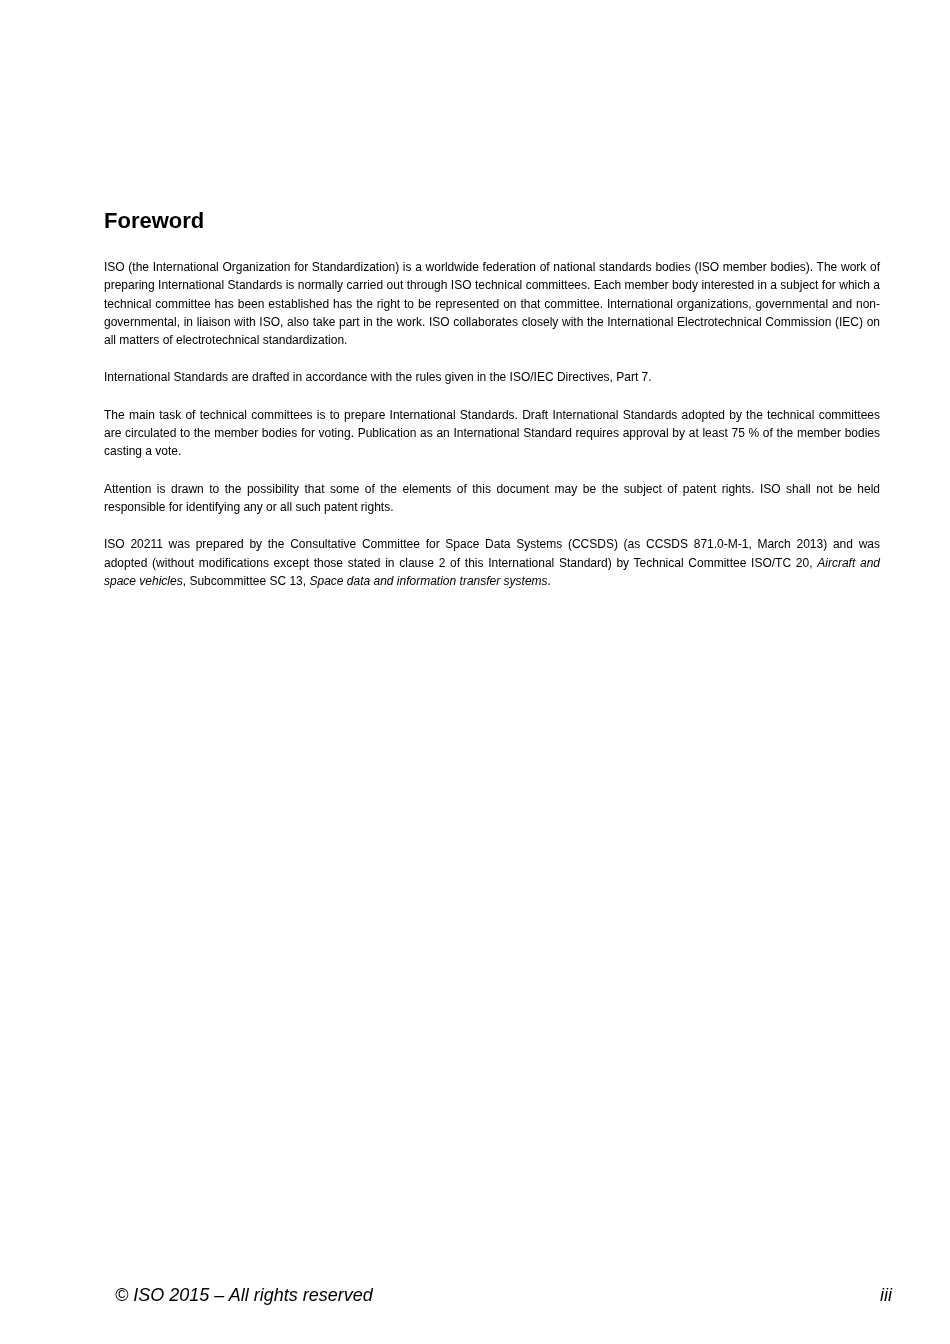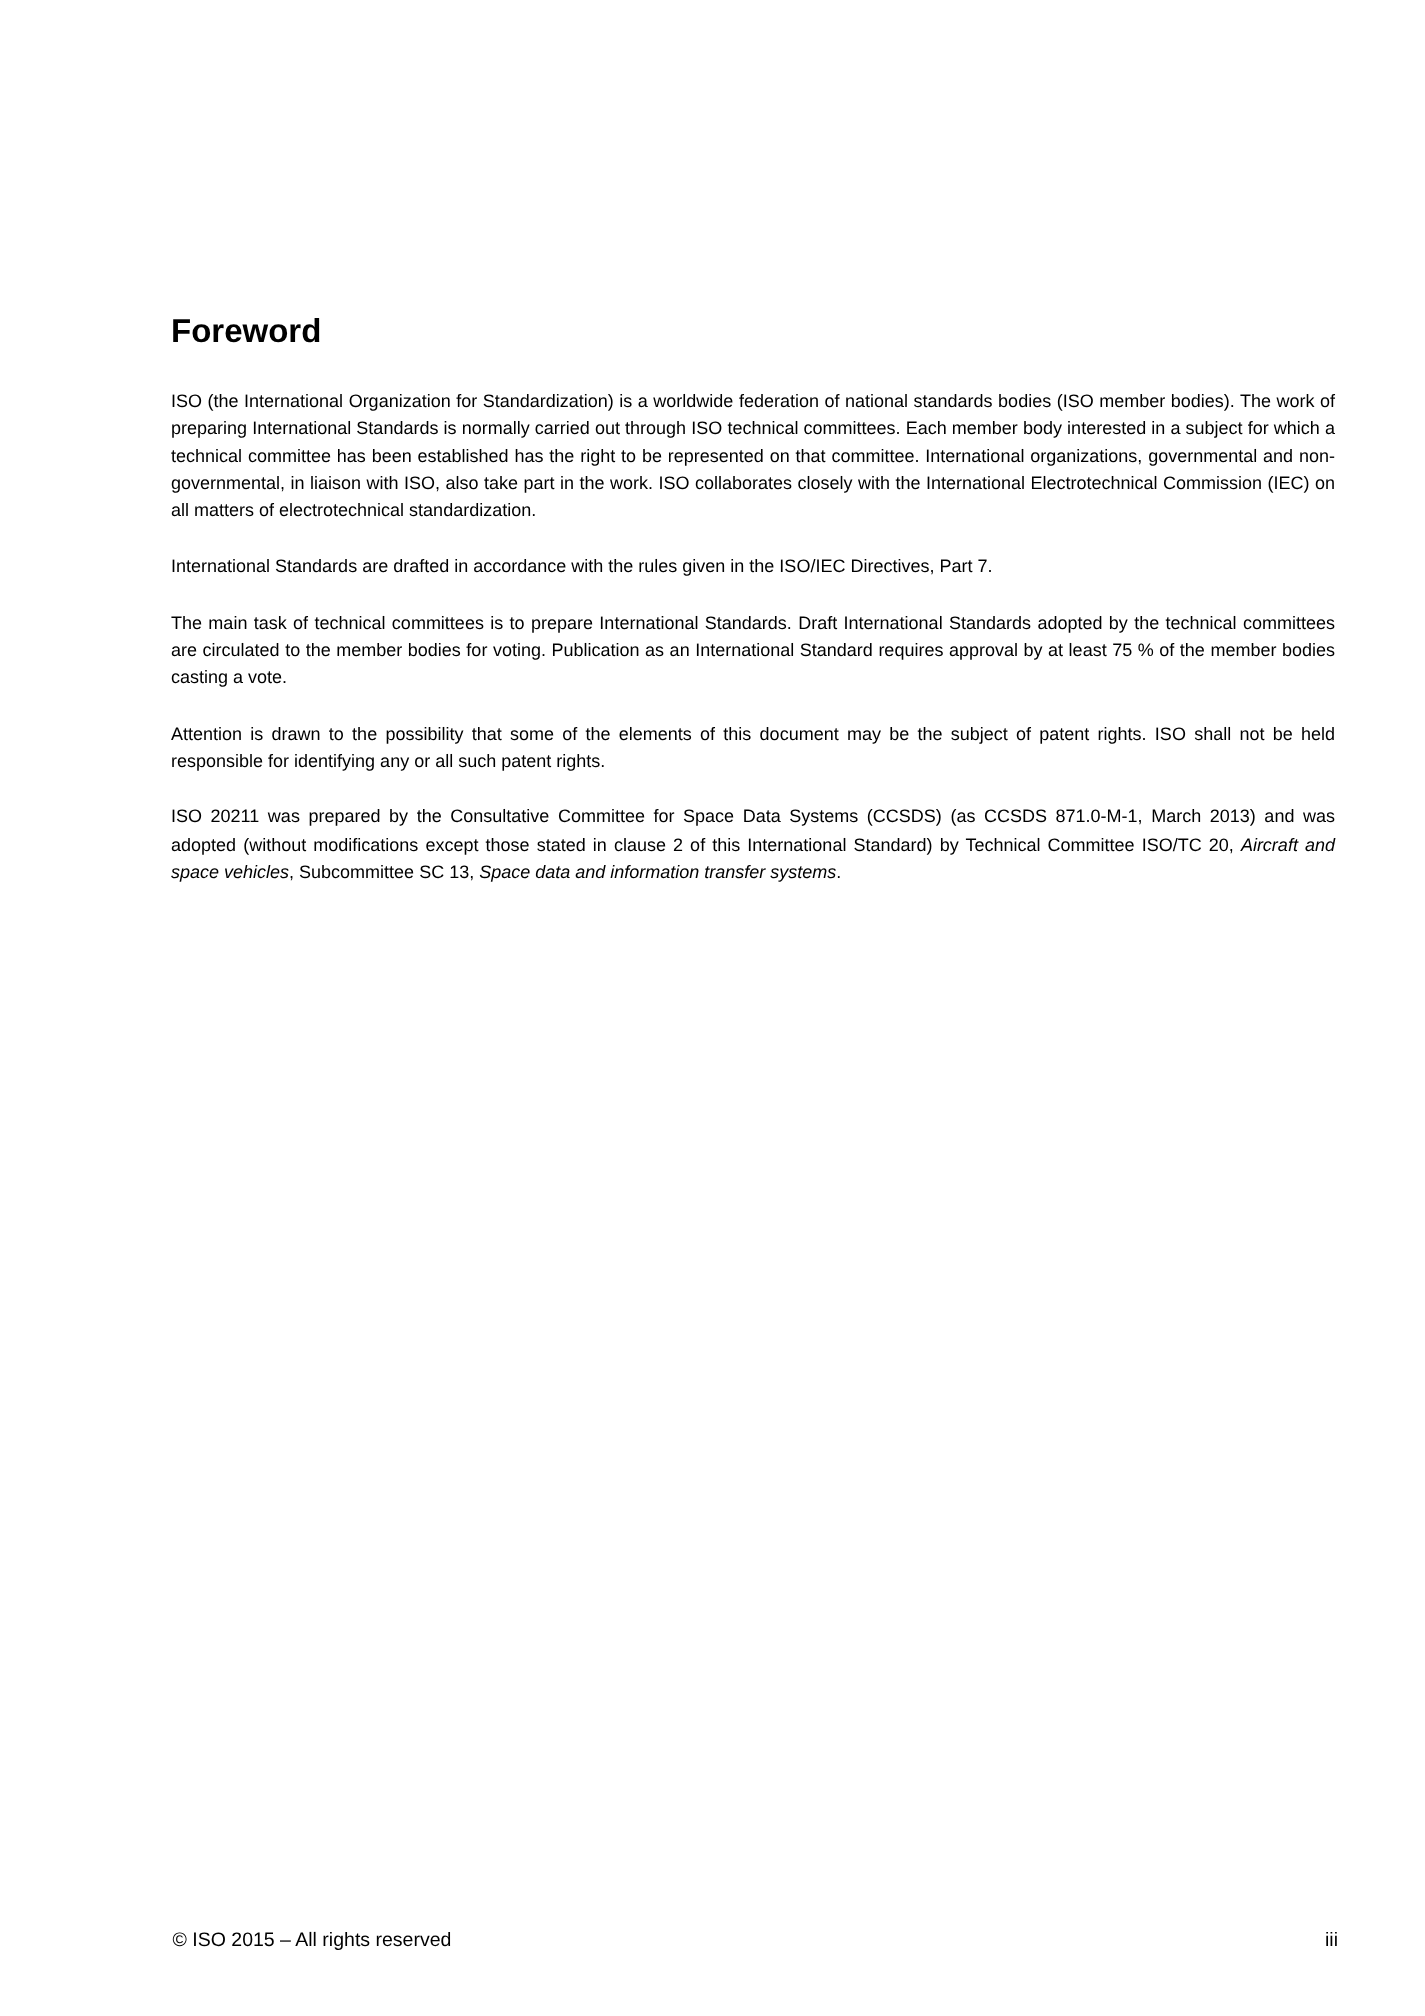--- a/index.html
+++ b/index.html
@@ -22,21 +22,21 @@
     left: 115px;
     width: 776px;
     text-align: right;
     font-weight: bold;
     font-size: 17px;
     line-height: 1.2;
   }
   .content {
     position: absolute;
     top: 210px;
-    left: 114px;
+    left: 104px;
     width: 776px;
   }
   .content h1 {
     margin: 0 0 26px 0;
     font-size: 22px;
     line-height: 22px;
     font-weight: bold;
   }
   .content p {
     margin: 0 0 19px 0;
@@ -48,22 +48,23 @@
     font-style: italic;
   }
   .footer {
     position: absolute;
     top: 1285px;
     left: 115px;
     width: 777px;
     display: flex;
     justify-content: space-between;
     align-items: center;
-    font-size: 13px;
+    font-size: 18px;
     line-height: 1.2;
+    font-style: italic;
   }
 </style>
 </head>
 <body>
 
 <div class="page">
 
 
   <div class="content">
     <h1>Foreword</h1>

